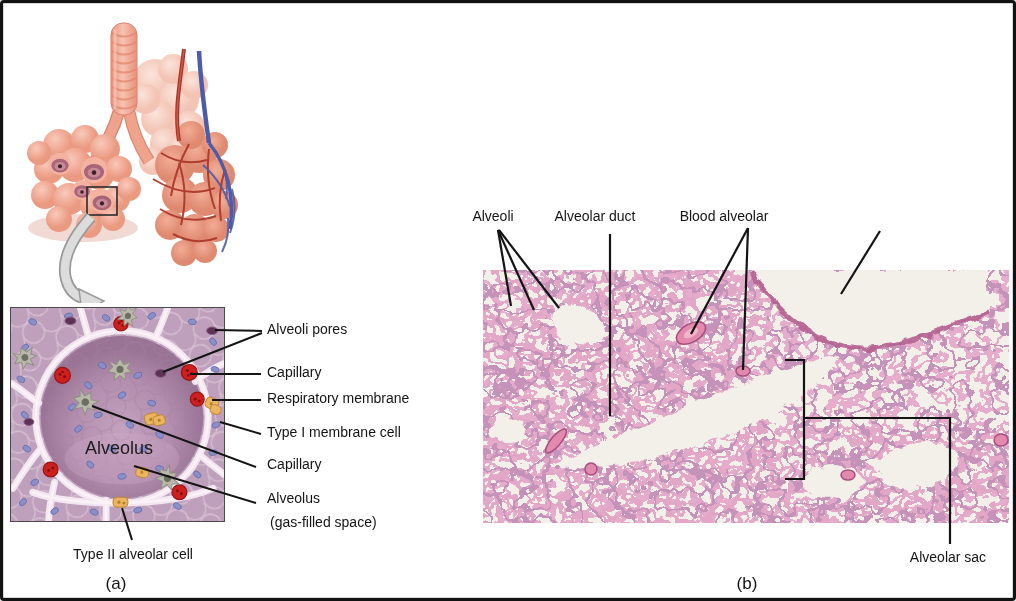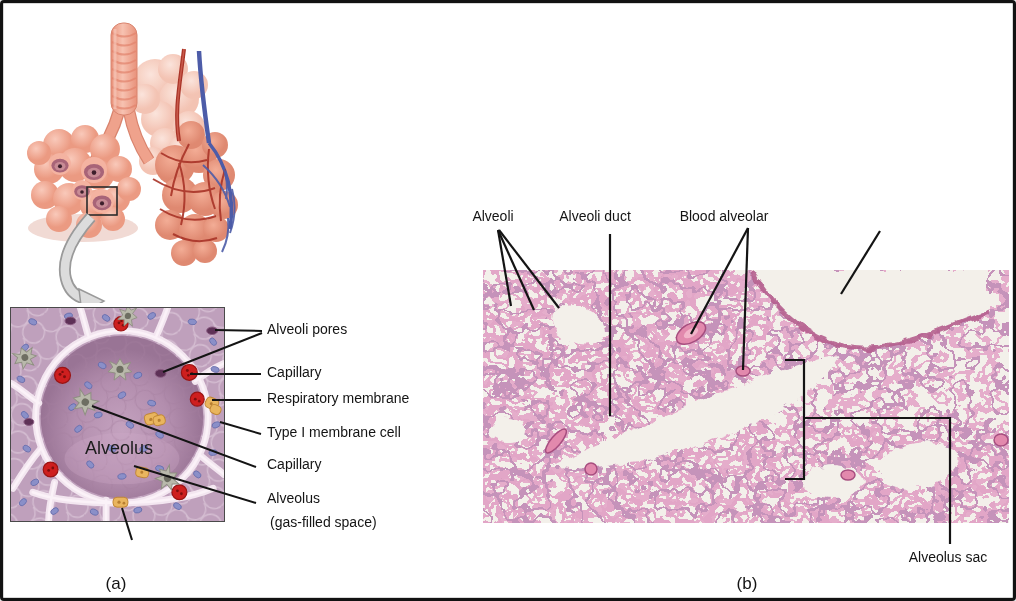--- a/index.html
+++ b/index.html
@@ -442,22 +442,23 @@
     </g>
   </svg>
 
   <div class="label" style="left:264px;top:318px">Alveoli pores</div>
   <div class="label" style="left:264px;top:361px">Capillary</div>
   <div class="label" style="left:264px;top:387px">Respiratory membrane</div>
   <div class="label" style="left:264px;top:421px">Type I membrane cell</div>
   <div class="label" style="left:264px;top:453px">Capillary</div>
   <div class="label" style="left:264px;top:487px">Alveolus</div>
   <div class="label" style="left:267px;top:511px">(gas-filled space)</div>
+  <div class="label cx" style="left:130px;top:543px">Type II alveolar cell</div>
   <div class="label" style="left:82px;top:435px;font-size:18px;color:#1c1c1c">Alveolus</div>
   <div class="label cx caption" style="left:113px;top:571px">(a)</div>
 
   <div class="label cx" style="left:490px;top:205px">Alveoli</div>
-  <div class="label cx" style="left:592px;top:205px">Alveoli duct</div>
+  <div class="label cx" style="left:592px;top:205px">Alveolar duct</div>
   <div class="label cx" style="left:721px;top:205px">Blood alveolar</div>
-  <div class="label cx" style="left:945px;top:546px">Alveolus sac</div>
+  <div class="label cx" style="left:945px;top:546px">Alveolar sac</div>
   <div class="label cx caption" style="left:744px;top:571px">(b)</div>
 
 </div>
 
 </body></html>

